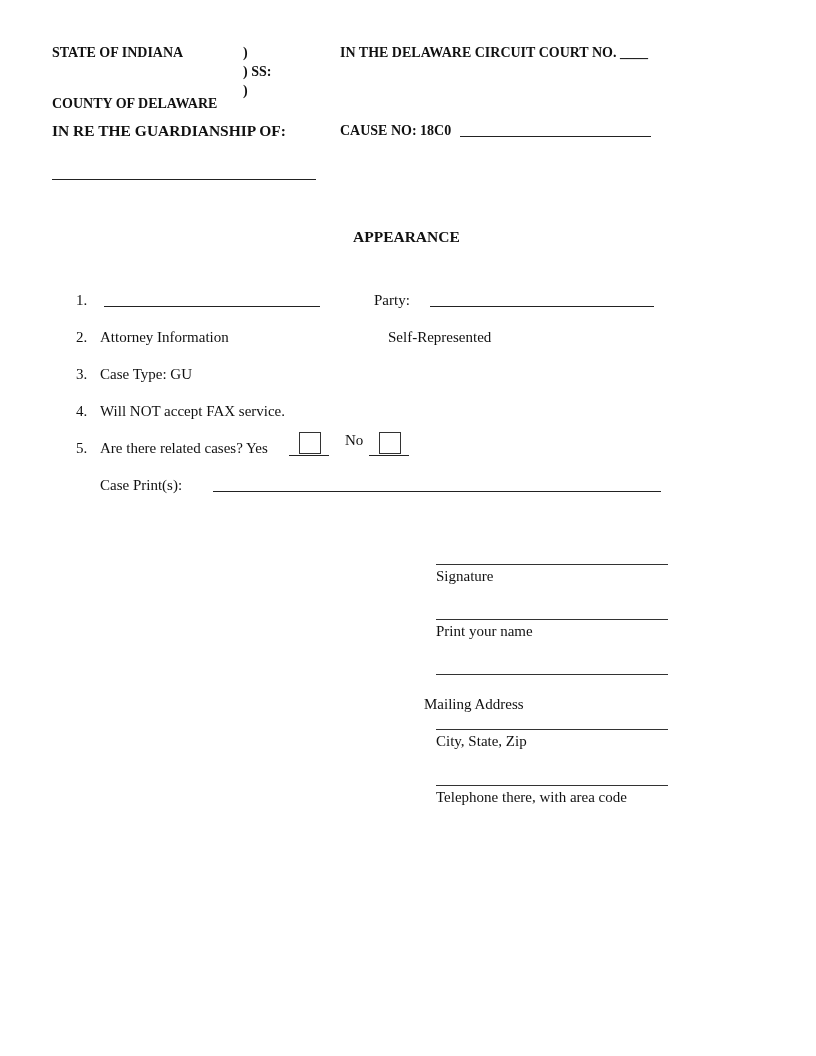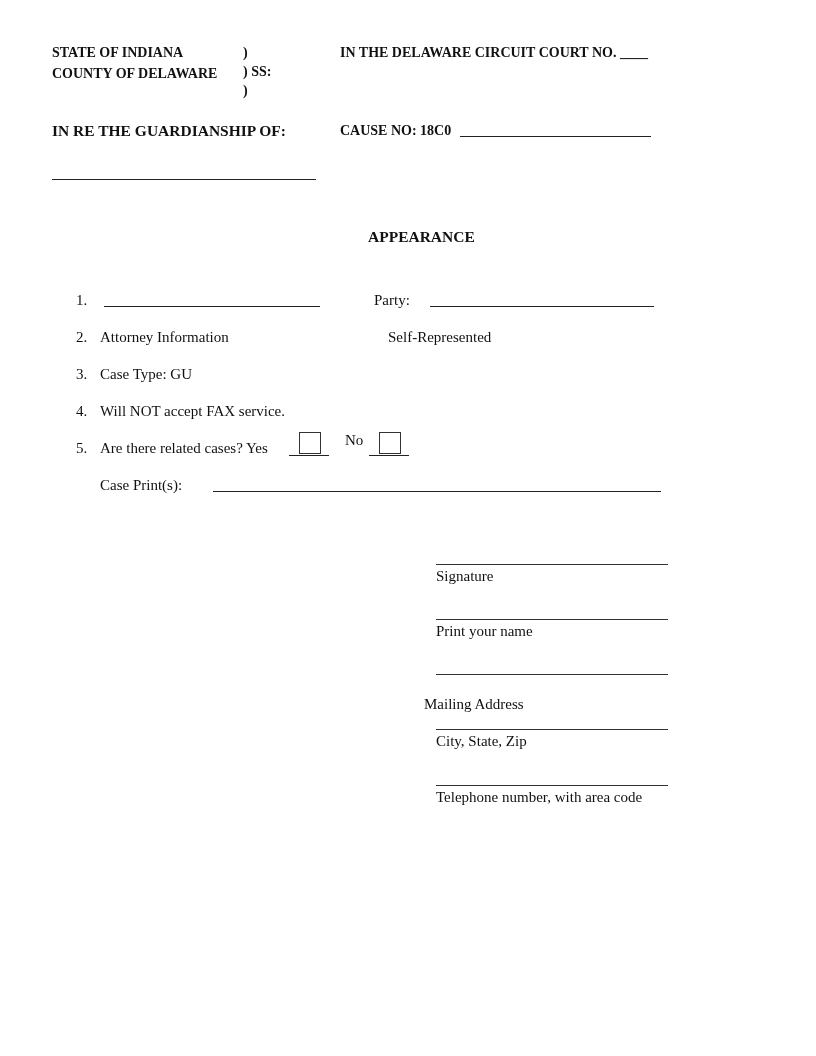--- a/index.html
+++ b/index.html
@@ -12,31 +12,31 @@
     .line { position: absolute; border-bottom: 1.5px solid #222; height: 0; }
     .sigline { position: absolute; border-bottom: 1.5px solid #333; height: 0; width: 232px; }
     .box { position: absolute; width: 22px; height: 22px; border: 1.5px solid #333; box-sizing: border-box; background: #fff; }
   </style>
 </head>
 <body>
 
 <div class="abs bold hdr" style="left:52px;top:45px;">STATE OF INDIANA</div>
 <div class="abs bold hdr" style="left:243px;top:45px;">)</div>
 <div class="abs bold hdr" style="left:243px;top:64px;">) SS:</div>
-<div class="abs bold hdr" style="left:52px;top:66px;">COUNTY OF DELAWARE</div>
+<div class="abs bold hdr" style="left:52px;top:96px;">COUNTY OF DELAWARE</div>
 <div class="abs bold hdr" style="left:243px;top:83px;">)</div>
 <div class="abs bold hdr" style="left:340px;top:45px;text-align:right;">IN THE DELAWARE CIRCUIT COURT NO. ____</div>
 
 <div class="abs bold" style="left:52px;top:122px;font-size:15.5px;">IN RE THE GUARDIANSHIP OF:</div>
 <div class="abs bold hdr" style="left:340px;top:123px;">CAUSE NO:  18C0</div>
 <div class="line" style="left:460px;top:136px;width:191px;"></div>
 
 <div class="line" style="left:52px;top:179px;width:264px;"></div>
 
-<div class="abs bold" style="left:353px;top:228px;font-size:15.5px;margin-left:15px;">APPEARANCE</div>
+<div class="abs bold" style="left:353px;top:228px;font-size:15.5px;">APPEARANCE</div>
 
 <div class="abs body" style="left:76px;top:292px;">1.</div>
 <div class="line" style="left:104px;top:306px;width:216px;"></div>
 <div class="abs body" style="left:374px;top:292px;">Party:</div>
 <div class="line" style="left:430px;top:306px;width:224px;"></div>
 
 <div class="abs body" style="left:76px;top:329px;">2.</div>
 <div class="abs body" style="left:100px;top:329px;">Attorney Information</div>
 <div class="abs body" style="left:388px;top:329px;">Self-Represented</div>
 
@@ -63,13 +63,13 @@
 <div class="sigline" style="left:436px;top:619px;"></div>
 <div class="abs body" style="left:436px;top:623px;">Print your name</div>
 
 <div class="sigline" style="left:436px;top:674px;"></div>
 <div class="abs body" style="left:424px;top:678px;margin-top:18px;">Mailing Address</div>
 
 <div class="sigline" style="left:436px;top:729px;"></div>
 <div class="abs body" style="left:436px;top:733px;">City, State, Zip</div>
 
 <div class="sigline" style="left:436px;top:785px;"></div>
-<div class="abs body" style="left:436px;top:789px;">Telephone number, with area code</div>
+<div class="abs body" style="left:436px;top:789px;">Telephone there, with area code</div>
 
 </body></html>

